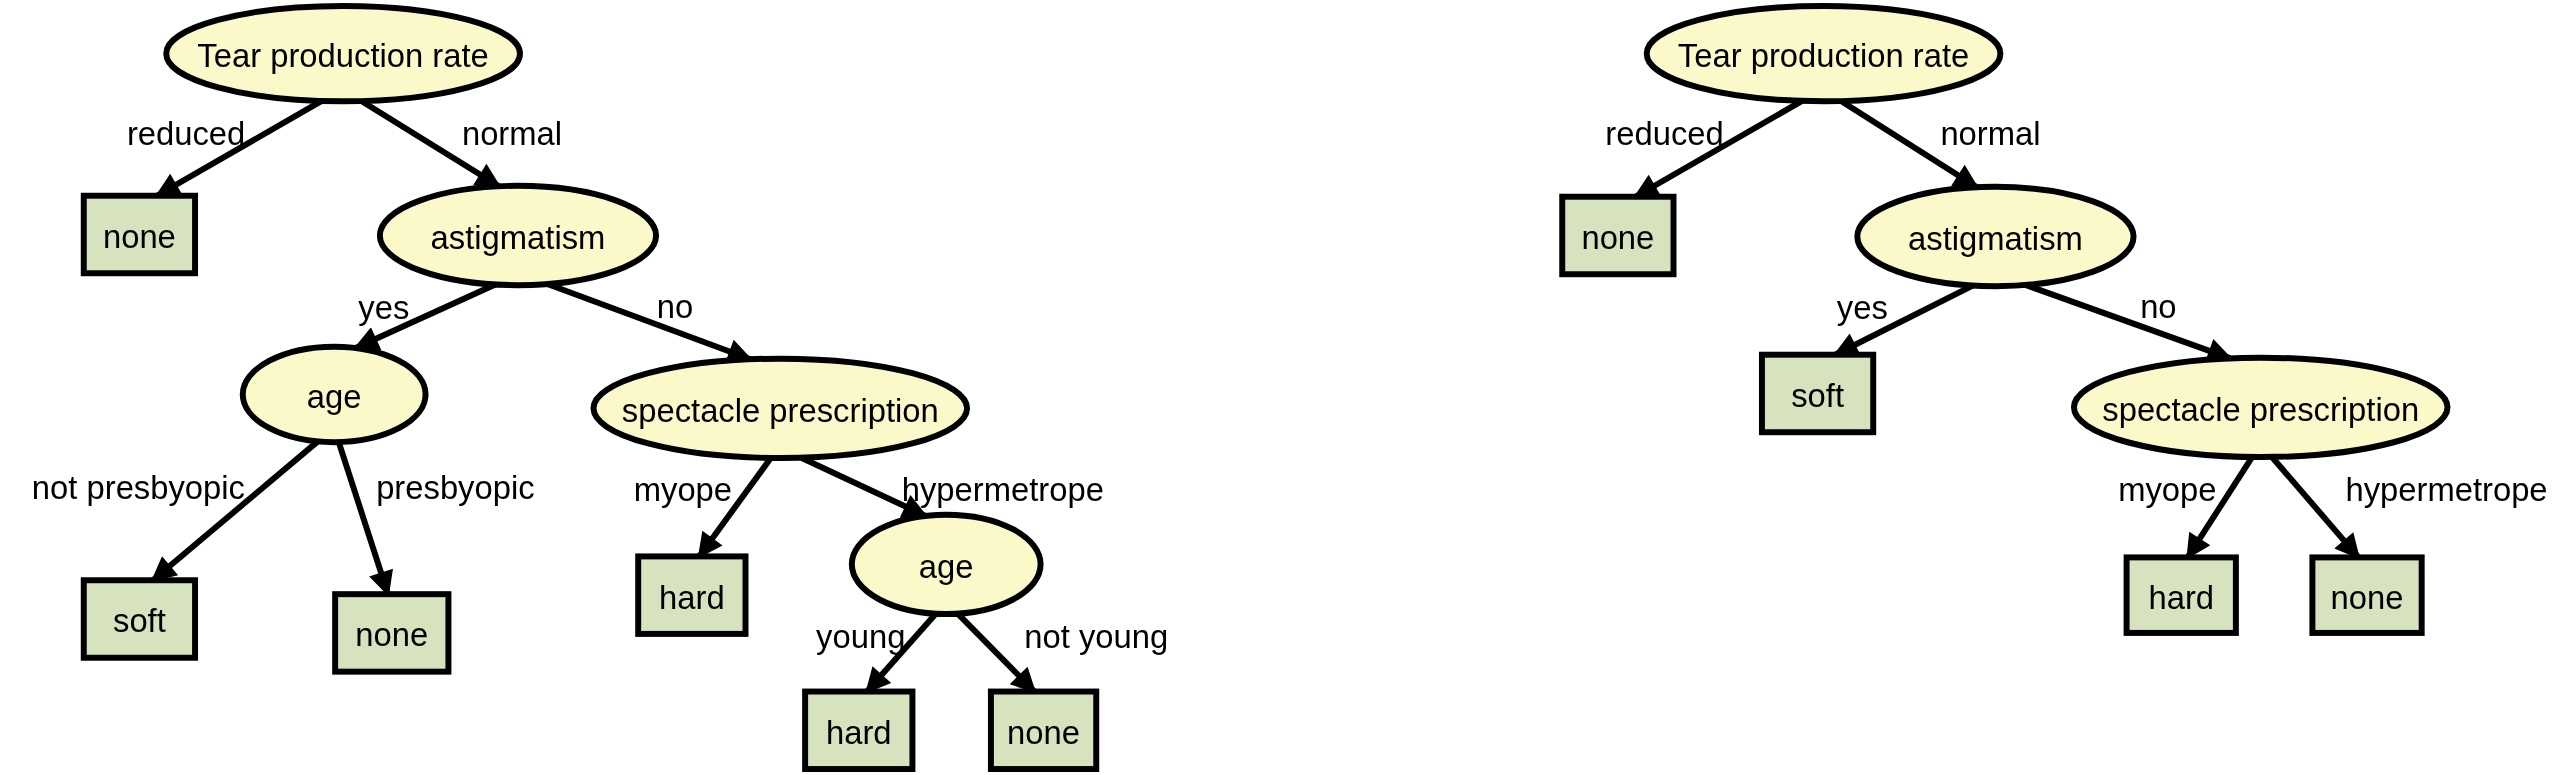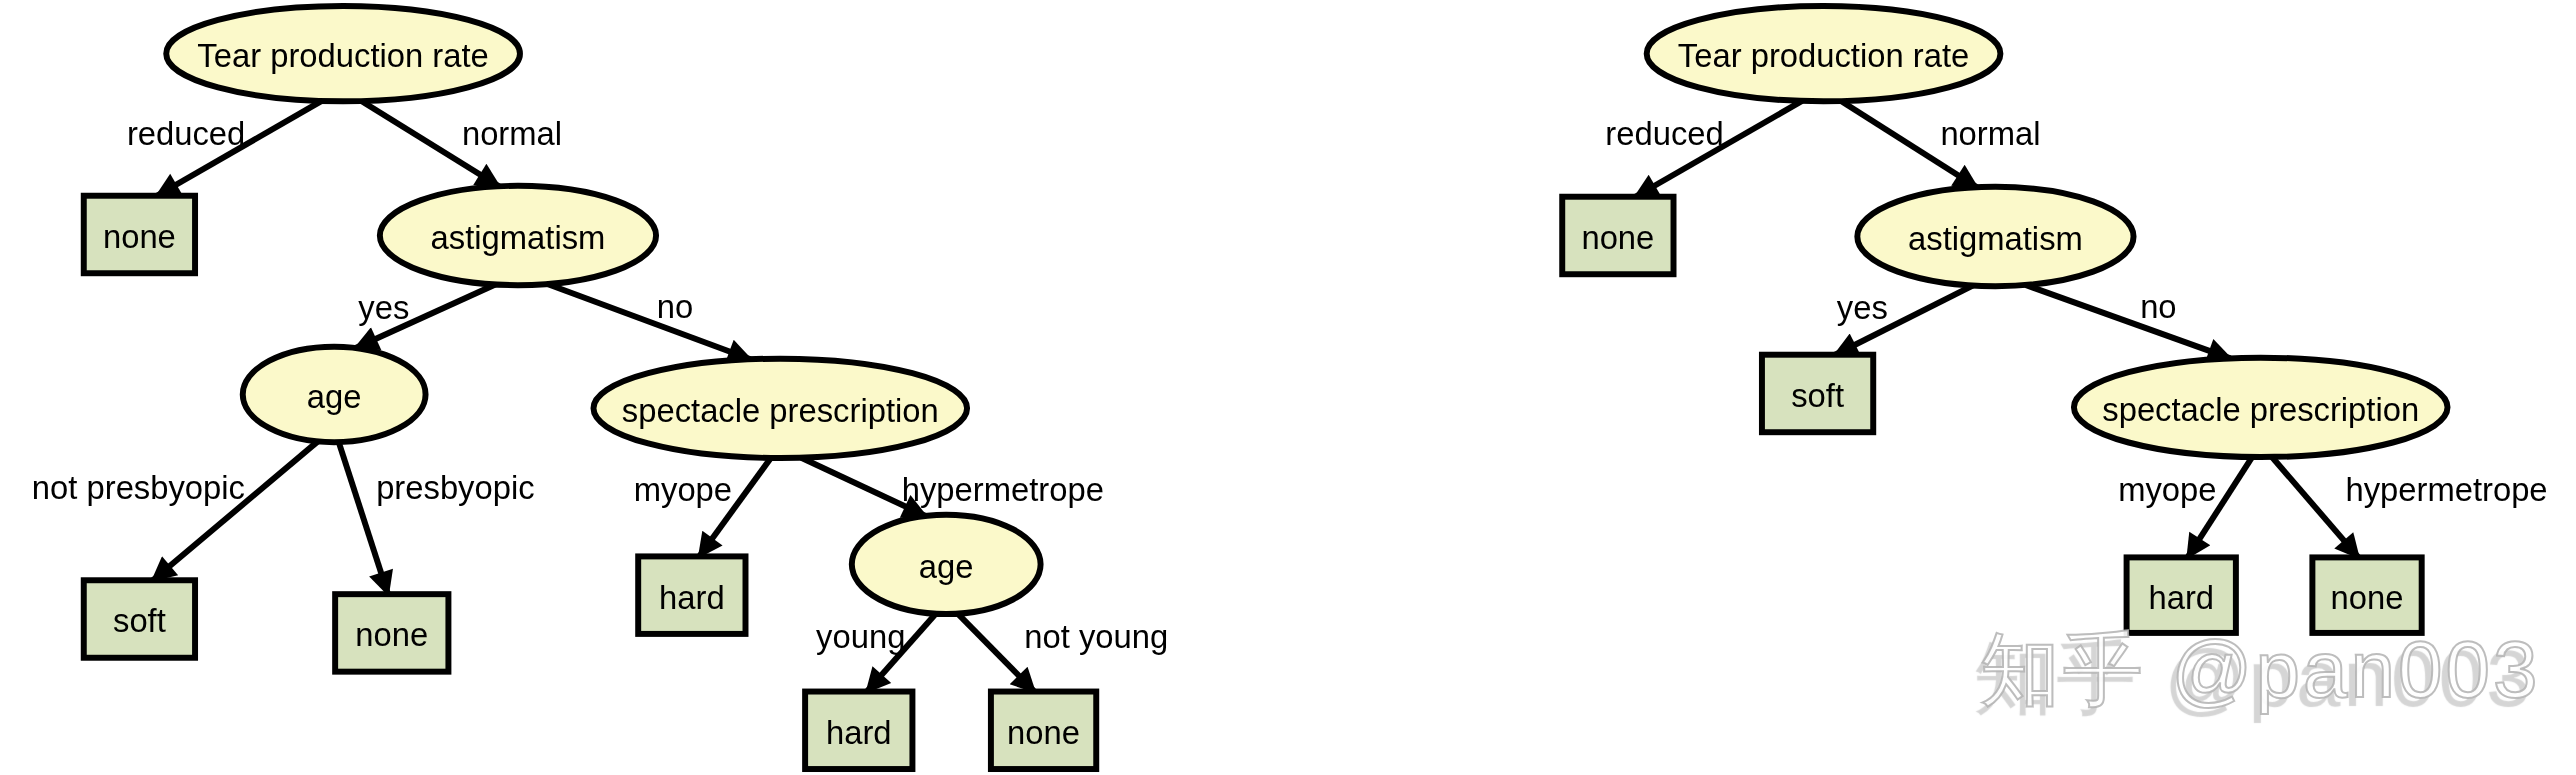--- a/index.html
+++ b/index.html
@@ -163,15 +163,14 @@
         <g>
           <text x="1675" y="134" text-anchor="middle" dominant-baseline="central">reduced</text>
           <text x="2003" y="134" text-anchor="middle" dominant-baseline="central">normal</text>
           <text x="1874" y="309" text-anchor="middle" dominant-baseline="central">yes</text>
           <text x="2172" y="308" text-anchor="middle" dominant-baseline="central">no</text>
           <text x="2181" y="493" text-anchor="middle" dominant-baseline="central">myope</text>
           <text x="2462" y="493" text-anchor="middle" dominant-baseline="central">hypermetrope</text>
         </g>
       </g>
     </svg>
-  <div class="watermark">知乎 @pan003</div>
 </div>
 
 
 </body></html>

